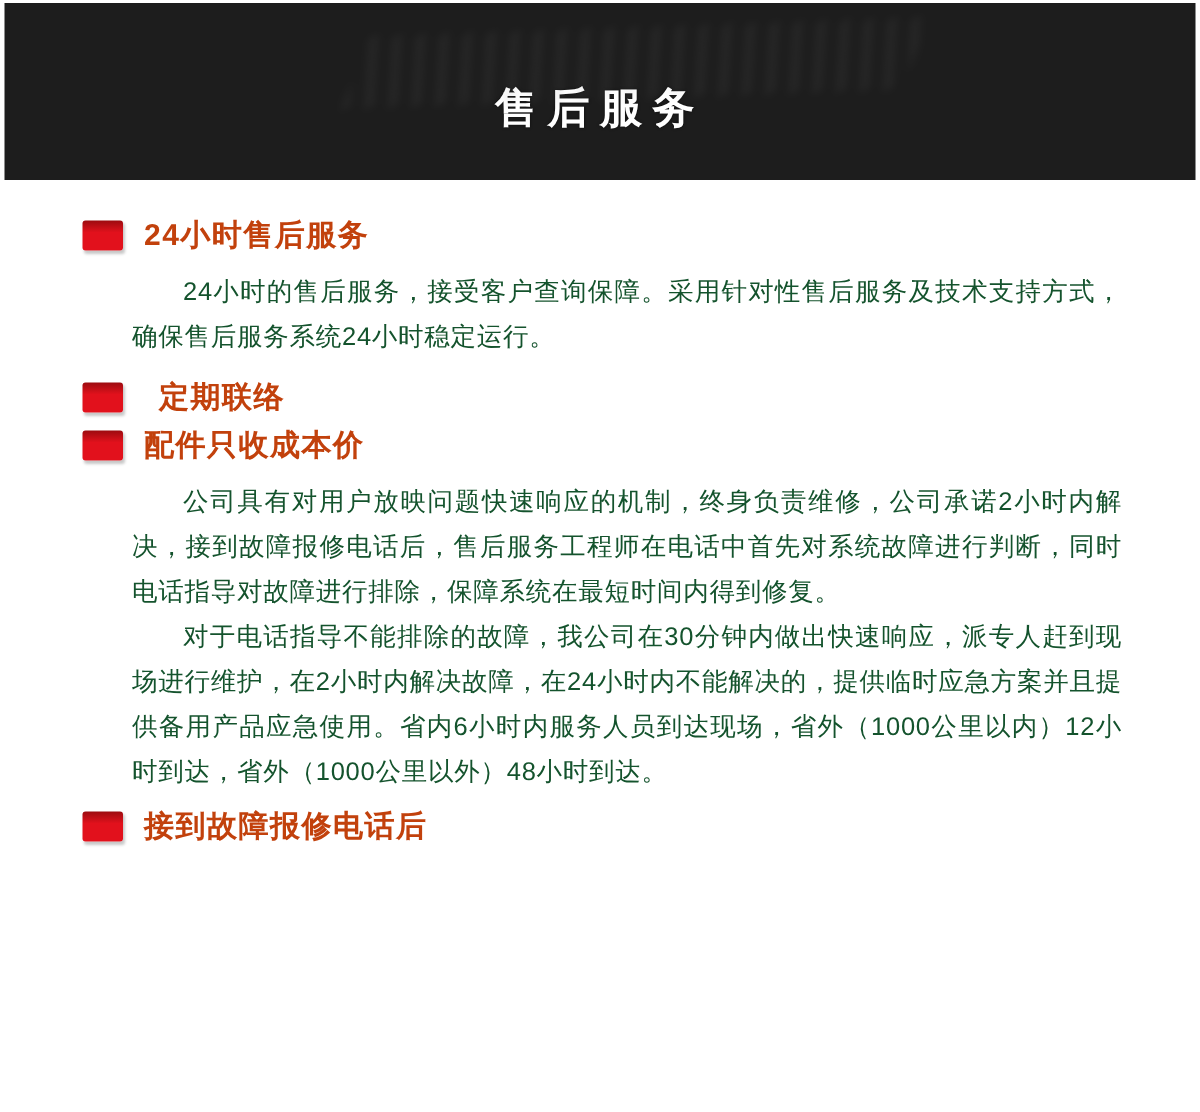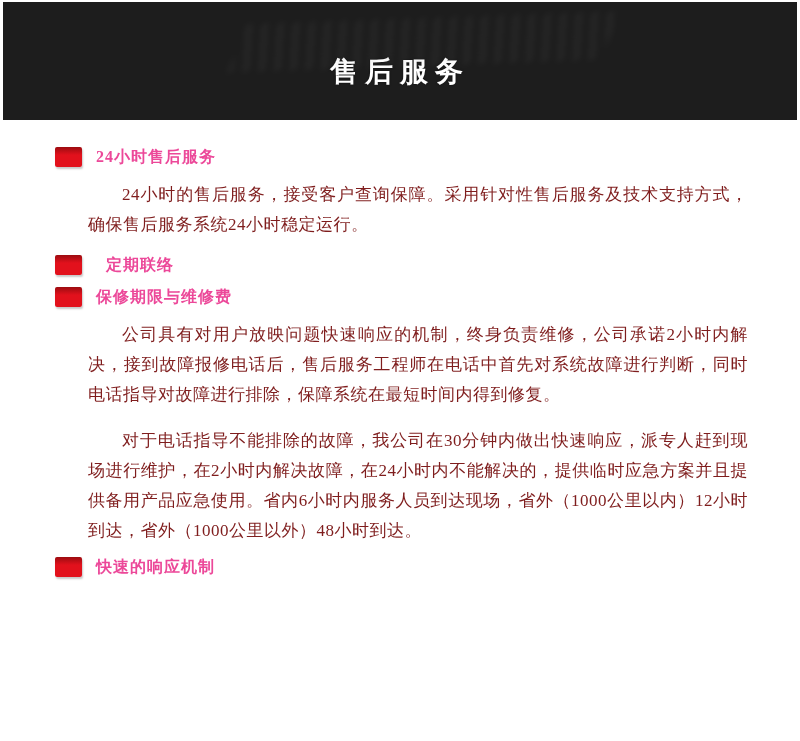--- a/index.html
+++ b/index.html
@@ -7,21 +7,20 @@
     padding: 0;
     background: #ffffff;
     font-family: "Liberation Sans", "DejaVu Sans", sans-serif;
   }
   .page {
     position: relative;
     width: 800px;
     height: 741px;
     background: #ffffff;
     overflow: hidden;
-    font-family: Liberation Serif, serif;
   }
   
   .banner {
     position: relative;
     margin: 2px 3px 0 3px;
     height: 118px;
     background: #1d1d1d;
     display: flex;
     align-items: center;
     justify-content: center;
@@ -66,38 +65,38 @@
   }
   .sec-head .bullet {
     flex: 0 0 auto;
     width: 27px;
     height: 20px;
     border-radius: 2px;
     background: linear-gradient(180deg, #9c0c10 0%, #e2111c 40%, #e2111c 100%);
     box-shadow: 1px 2px 2px rgba(0,0,0,0.22);
   }
   .sec-head .head-text {
-    font-size: 16px;
+    font-size: 20px;
     font-weight: bold;
-    color: #ec4899;
+    color: #c2410c;
     letter-spacing: 1px;
   }
   .sec-head.h2 { margin-top: 12px; gap: 24px; }
   .sec-head.h3 { margin-top: 6px; }
   .sec-head.h4 { margin-top: 8px; }
   .para {
     margin: 10px 0 0 33px;
     font-size: 17px;
     line-height: 30px;
     text-align: justify;
     text-indent: 2em;
-    color: #7f1d1d;
+    color: #14532d;
     letter-spacing: 0.5px;
   }
-  .para.cont { margin-top: 16px; }
+  .para.cont { margin-top: 0; }
 </style>
 </head>
 <body>
 
 <div class="page">
 
   <div class="banner">
     <div class="watermark-smudge"></div>
     <div class="banner-title">售后服务</div>
   </div>
@@ -110,24 +109,24 @@
     </div>
     <p class="para">24小时的售后服务，接受客户查询保障。采用针对性售后服务及技术支持方式，确保售后服务系统24小时稳定运行。</p>
 
     <div class="sec-head h2">
       <span class="bullet"></span>
       <span class="head-text">定期联络</span>
     </div>
 
     <div class="sec-head h3">
       <span class="bullet"></span>
-      <span class="head-text">保修期限与维修费</span>
+      <span class="head-text">配件只收成本价</span>
     </div>
     <p class="para">公司具有对用户放映问题快速响应的机制，终身负责维修，公司承诺2小时内解决，接到故障报修电话后，售后服务工程师在电话中首先对系统故障进行判断，同时电话指导对故障进行排除，保障系统在最短时间内得到修复。</p>
     <p class="para cont">对于电话指导不能排除的故障，我公司在30分钟内做出快速响应，派专人赶到现场进行维护，在2小时内解决故障，在24小时内不能解决的，提供临时应急方案并且提供备用产品应急使用。省内6小时内服务人员到达现场，省外（1000公里以内）12小时到达，省外（1000公里以外）48小时到达。</p>
 
     <div class="sec-head h4">
       <span class="bullet"></span>
-      <span class="head-text">快速的响应机制</span>
+      <span class="head-text">接到故障报修电话后</span>
     </div>
 
   </div>
 </div>
 
 </body></html>

